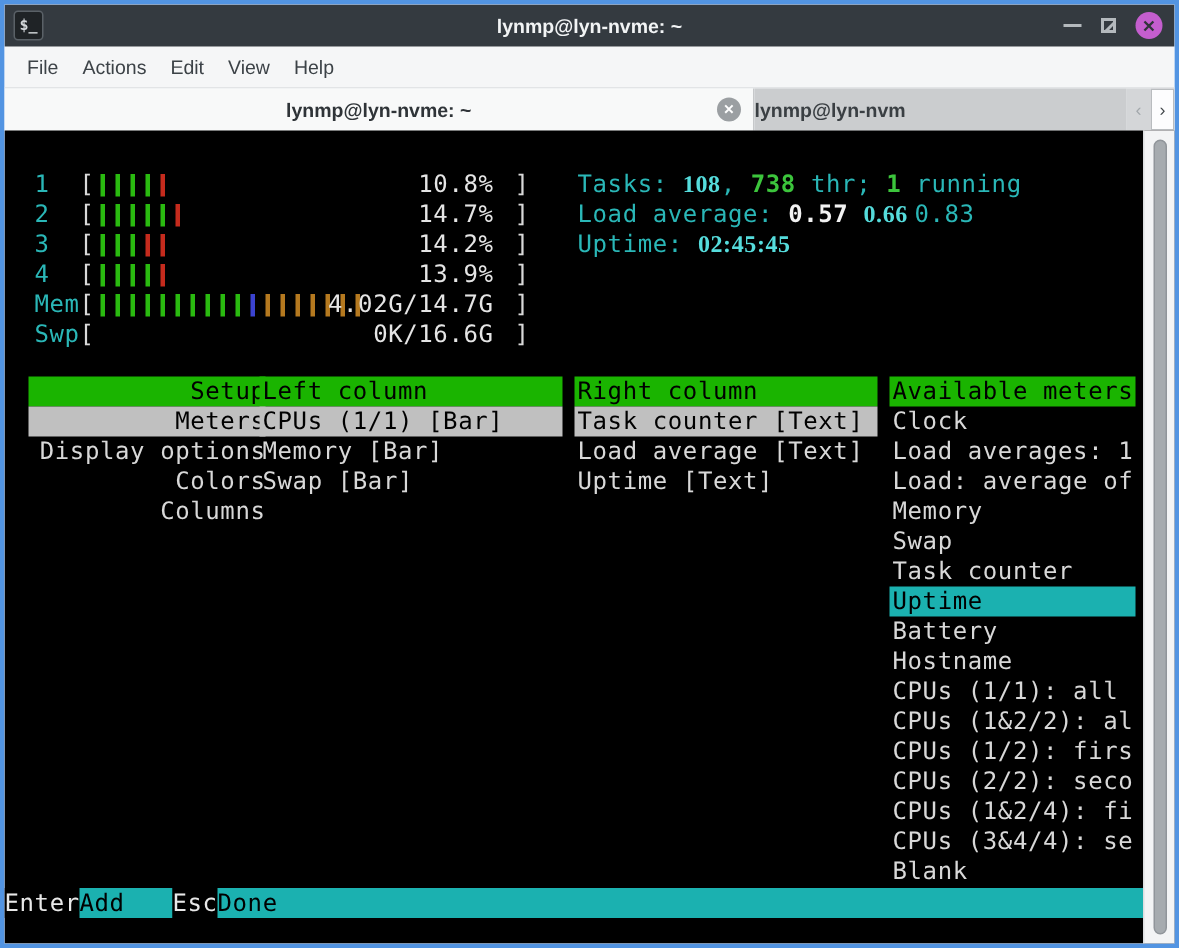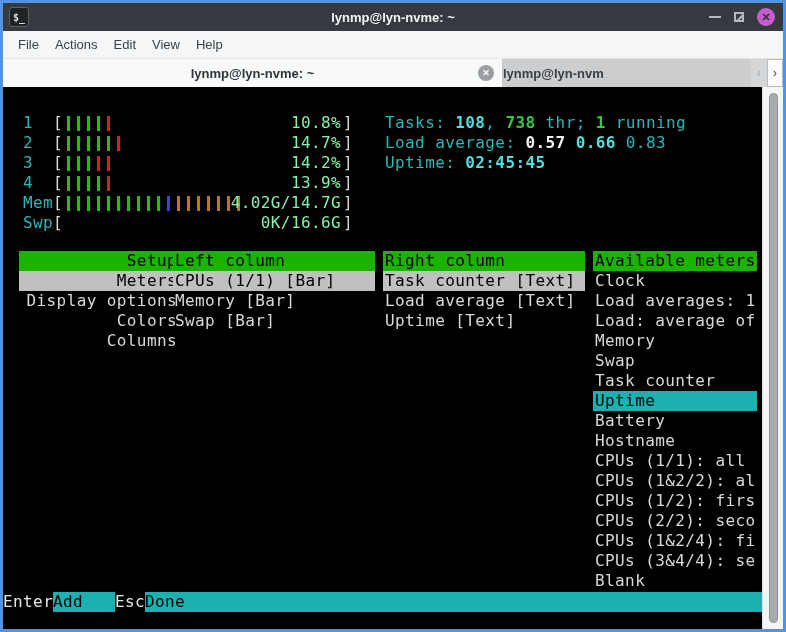--- a/index.html
+++ b/index.html
@@ -49,27 +49,27 @@
 
   
   .meters{position:absolute;left:20px;top:26px;}
   .meter-row{display:flex;height:20px;align-items:center;white-space:pre;}
   .m-label{display:inline-block;width:30px;color:#2ab7b7;}
   .m-br{color:#d8d8d8;}
   .m-bar{width:280px;height:20px;position:relative;display:flex;align-items:center;}
   .tick{display:inline-flex;width:10px;height:15px;justify-content:center;}
   .tick i{display:block;width:3px;height:15px;}
   .t-g{background:#2aba10;} .t-r{background:#c52b1d;} .t-b{background:#3b43d0;} .t-o{background:#b5791f;}
-  .m-val{position:absolute;right:2px;color:#86efac;}
+  .m-val{position:absolute;right:14px;color:#e5e5e5;}
 
   
   .info{position:absolute;left:382px;top:26px;}
   .info-line{height:20px;white-space:pre;}
   .fg-c{color:#2ab7b7;}
-  .fg-bc{color:#55dcdc;font-weight:bold;}
+  .fg-bc{color:#55dcdc;font-weight:bold;font-family:Liberation Serif, serif;}
   .fg-bg{color:#3cc53c;font-weight:bold;}
   .fg-bw{color:#f2f2f2;font-weight:bold;}
 
   
   .panel{position:absolute;top:164px;white-space:pre;}
   .panel .hdr{height:20px;background:#1ab400;color:#000000;padding-left:2px;}
   .panel .item{height:20px;color:#d8d8d8;padding-left:2px;}
   .item.sel-gray{background:#c0c0c0;color:#000000;}
   .item.sel-cyan{background:#1bb1b0;color:#000000;}
   .p0{left:16px;width:158px;text-align:right;} .p1{left:170px;width:202px;} .p2{left:380px;width:202px;} .p3{left:590px;width:164px;}

